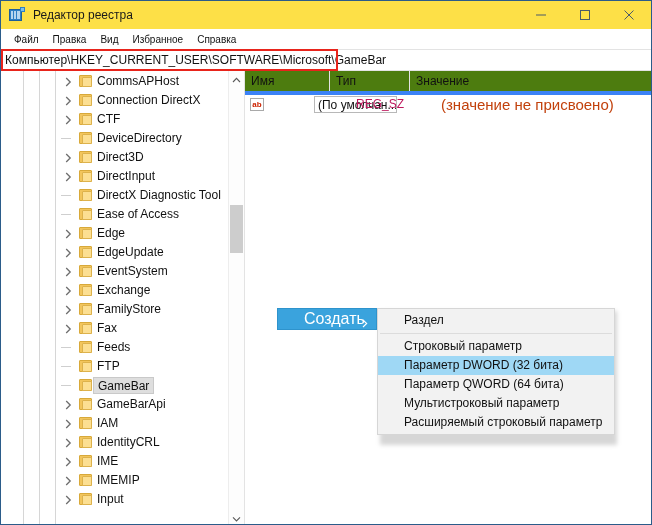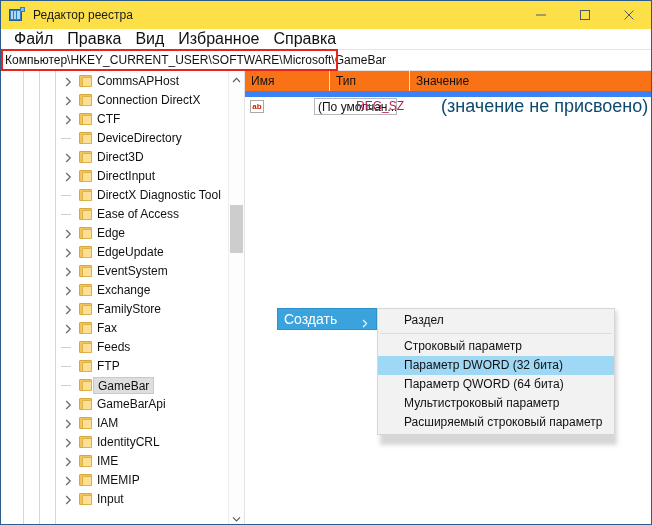--- a/index.html
+++ b/index.html
@@ -87,21 +87,21 @@
 
   
   .menubar {
     height: 20px;
     display: flex;
     align-items: center;
     padding-left: 6px;
     background: #ffffff;
   }
   .menu-item {
-    font-size: 16px;
+    font-size: 10px;
     color: #111111;
     padding: 1px 7px;
     white-space: nowrap;
   }
 
   
   .addressbar-wrap {
     position: relative;
     height: 21px;
     background: #ffffff;
@@ -279,22 +279,22 @@
   .value-pane {
     position: relative;
     width: 406px;
     height: 474px;
     background: #ffffff;
     overflow: hidden;
   }
   .col-header {
     position: relative;
     height: 20px;
-    background: #f97316;
-    border-bottom: 6px solid #3b82f6;
+    background: #4d7c0f;
+    border-bottom: 4px solid #3b82f6;
   }
   .col-header .col {
     position: absolute;
     top: 0;
     height: 20px;
     font-size: 12px;
     color: #111111;
     line-height: 20px;
     padding-left: 6px;
     box-sizing: border-box;
@@ -347,43 +347,43 @@
     line-height: 19px;
     font-size: 12px;
     color: #be185d;
     white-space: nowrap;
   }
   .val-data {
     position: absolute;
     left: 196px;
     top: 0;
     line-height: 19px;
-    font-size: 18px;
-    color: #0c4a6e;
+    font-size: 15px;
+    color: #c2410c;
     white-space: nowrap;
   }
 
   
   .ctx-parent {
     position: absolute;
     left: 276px;
     top: 237px;
     width: 100px;
     height: 22px;
     background: #3aa3dd;
     border: 1px solid #2e93cc;
     box-sizing: border-box;
     display: flex;
     align-items: center;
     z-index: 20;
   }
   .ctx-parent .lbl {
-    font-size: 14px;
+    font-size: 16px;
     color: #ffffff;
-    margin-left: 6px;
+    margin-left: 26px;
   }
   .ctx-parent .chev {
     position: absolute;
     right: 8px;
     top: 5px;
   }
   .ctx-shadow {
     position: absolute;
     left: 379px;
     top: 240px;

